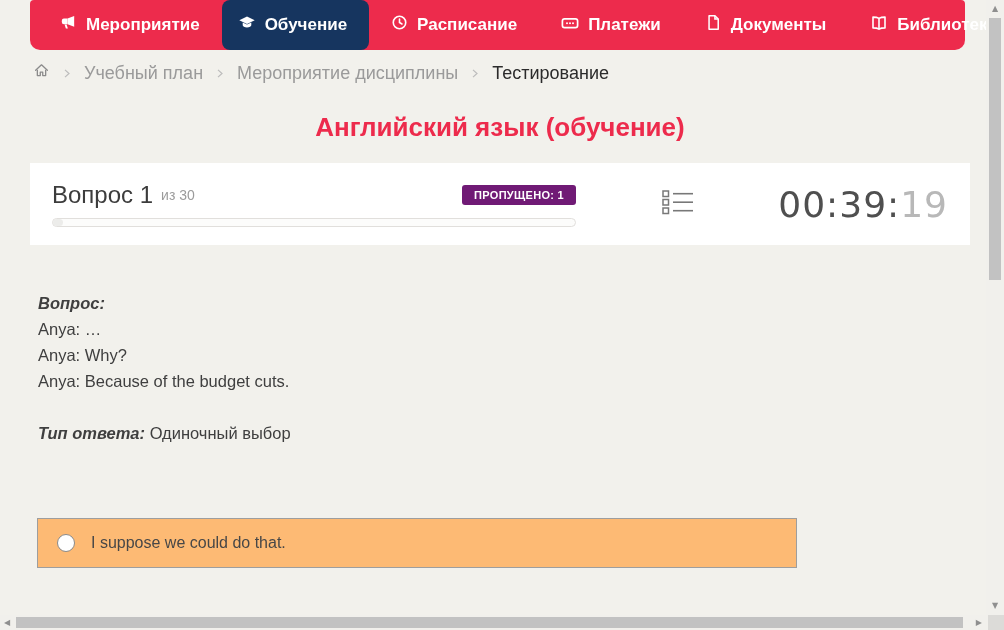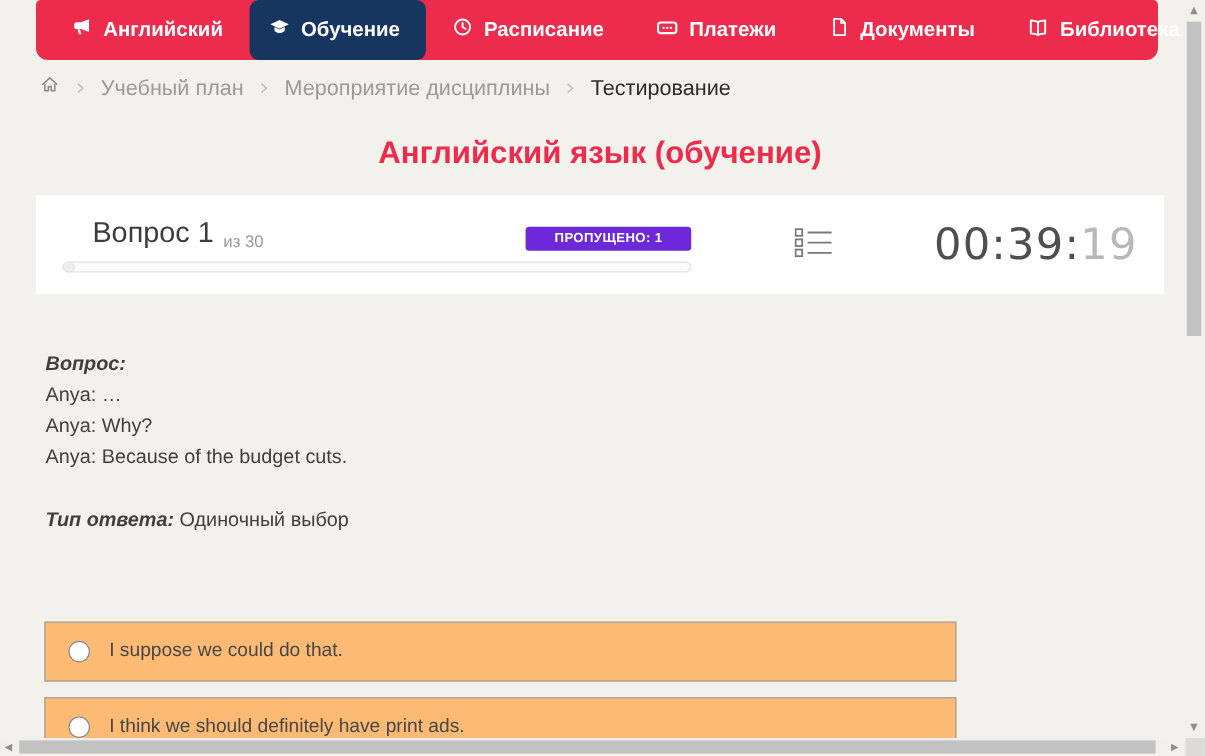--- a/index.html
+++ b/index.html
@@ -22,25 +22,25 @@
   .breadcrumb .crumb.current{color:#2b2b2b;cursor:default;}
 
   
   .page-title{position:absolute;left:30px;top:112px;width:940px;text-align:center;
     font-size:26px;font-weight:700;color:#ed2b4c;margin:0;}
 
   
   .qcard{position:absolute;left:30px;top:163px;width:940px;height:82px;background:#fff;
     box-sizing:border-box;padding:0 22px;display:flex;align-items:center;}
   .qcard-left{width:524px;display:flex;flex-direction:column;}
-  .qrow{display:flex;align-items:flex-end;margin-left:25px;}
+  .qrow{display:flex;align-items:center;}
   .qnum{font-size:24px;color:#3c3c3c;}
   .qtotal{font-size:14px;color:#9b9b9b;margin-left:8px;}
-  .badge{margin-left:auto;background:#6d28d9;color:#fff;font-size:11px;font-weight:700;
-    padding:4px 24px;border-radius:3px;letter-spacing:.3px;}
+  .badge{margin-left:auto;background:#701a75;color:#fff;font-size:11px;font-weight:700;
+    padding:4px 12px;border-radius:3px;letter-spacing:.3px;}
   .progress{margin-top:9px;height:7px;border:1px solid #e1dfdc;border-radius:5px;
     background:#fcfcfb;position:relative;overflow:hidden;}
   .progress .fill{position:absolute;left:0;top:0;bottom:0;width:2%;background:#ececea;border-radius:5px;}
   .qlist-btn{margin-left:86px;cursor:pointer;display:flex;align-items:center;}
   .timer{margin-left:auto;font-size:36px;font-weight:400;color:#4f4f4f;letter-spacing:1px;
     font-family:"DejaVu Sans", sans-serif;}
   .timer .sec{color:#b8b8b8;}
 
   
   .qbody{position:absolute;left:38px;top:290px;width:900px;font-size:16.5px;color:#3f3f3f;}
@@ -77,21 +77,21 @@
 
 <div class="viewport">
 
   <nav class="topnav">
     <div class="tab">
       <span><svg width="17" height="17" viewBox="0 0 18 18">
             <path d="M15 2.2v11.2l-7-2.6V4.8L15 2.2z" fill="#fff"></path>
             <path d="M8 4.8H4.2A2.3 2.3 0 0 0 1.9 7.1v1.4a2.3 2.3 0 0 0 2.3 2.3H8V4.8z" fill="#fff"></path>
             <path d="M4.9 11l1.3 4.3h2.1L7 11H4.9z" fill="#fff"></path>
           </svg></span>
-      <span>Английский</span>
+      <span>Мероприятие</span>
     </div>
     <div class="tab active">
       <span><svg width="18" height="18" viewBox="0 0 18 18">
             <path d="M9 2.6 1.3 6.3 9 10l7.7-3.7L9 2.6z" fill="#fff"></path>
             <path d="M4.7 8.5v2.8c0 1.2 1.9 2.2 4.3 2.2s4.3-1 4.3-2.2V8.5L9 10.6 4.7 8.5z" fill="#fff"></path>
           </svg></span>
       <span>Обучение</span>
     </div>
     <div class="tab">
       <span><svg width="17" height="17" viewBox="0 0 18 18">
@@ -183,24 +183,20 @@
     <p>Anya: Why?</p>
     <p>Anya: Because of the budget cuts.</p>
     <p class="type-line"><b>Тип ответа:</b> <span>Одиночный выбор</span></p>
   </div>
 
   <div class="options">
     <div class="option">
       <span class="radio"></span>
       <span class="opt-label">I suppose we could do that.</span>
     </div>
-    <div class="option">
-      <span class="radio"></span>
-      <span class="opt-label">I think we should definitely have print ads.</span>
-    </div>
   </div>
 
   <div class="vscroll">
     <div class="arrow up">▲</div>
     <div class="vthumb"></div>
     <div class="arrow down">▼</div>
   </div>
   <div class="hscroll">
     <div class="arrow left">◀</div>
     <div class="hthumb"></div>

